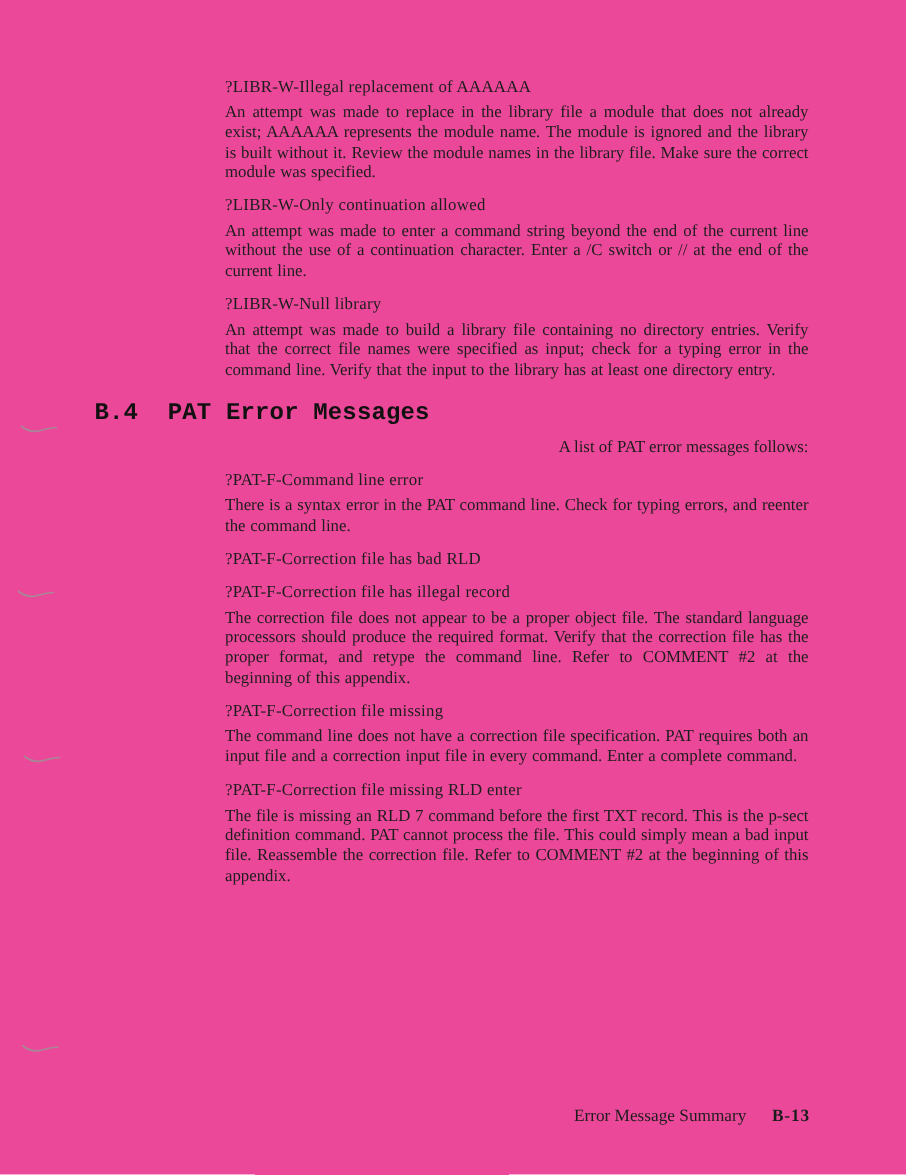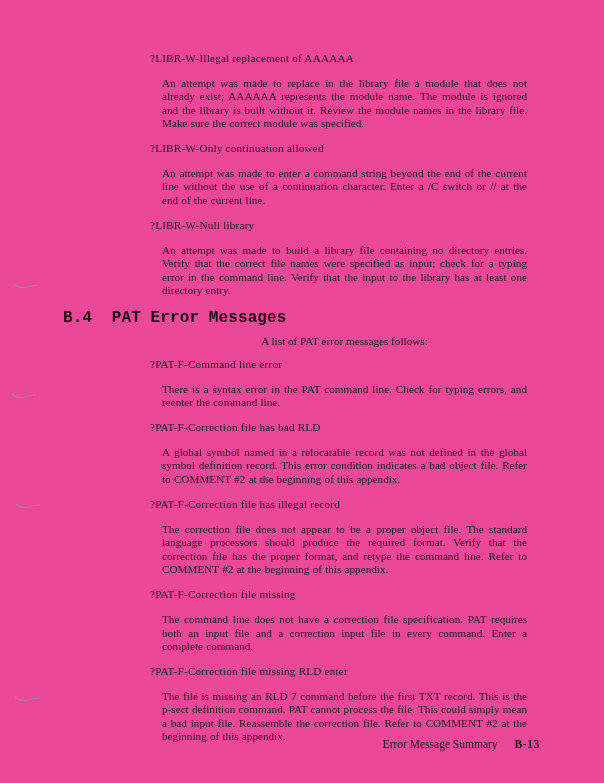--- a/index.html
+++ b/index.html
@@ -25,40 +25,40 @@
   }
   .msg-block { margin: 0; }
   .code {
     margin: 9px 0 4px 0;
     line-height: 13px;
     letter-spacing: 0.2px;
     white-space: nowrap;
   }
   .msg-block:first-child .code { margin-top: 0; }
   .desc {
-    margin: 12px;
+    margin: 0;
     line-height: 13.3px;
     text-align: justify;
     text-align-last: left;
     word-spacing: 0.4px;
   }
   .section-heading {
     font-family: Liberation Mono, monospace;
     font-weight: bold;
     font-size: 16px;
     color: #111111;
     margin: 12px 0 8px -87px;
     letter-spacing: 0.1px;
     white-space: nowrap;
   }
   .sec-num { margin-right: 10px; }
   .intro {
     margin: 0;
     line-height: 13.3px;
-    text-align: center;
+    text-align: right;
   }
   .footer {
     position: absolute;
     top: 738px;
     right: 64px;
     font-size: 11.5px;
     white-space: nowrap;
   }
   .footer-page {
     font-weight: bold;
@@ -120,21 +120,20 @@
     </h2>
 
     <p class="intro">A list of PAT error messages follows:</p>
 
     <div class="msg-block">
       <p class="code">?PAT-F-Command line error</p>
       <p class="desc">There is a syntax error in the PAT command line. Check for typing errors, and reenter the command line.</p>
     </div>
     <div class="msg-block">
       <p class="code">?PAT-F-Correction file has bad RLD</p>
-      <p class="desc">A global symbol named in a relocatable record was not defined in the global symbol definition record. This error condition indicates a bad object file. Refer to COMMENT #2 at the beginning of this appendix.</p>
     </div>
     <div class="msg-block">
       <p class="code">?PAT-F-Correction file has illegal record</p>
       <p class="desc">The correction file does not appear to be a proper object file. The standard language processors should produce the required format. Verify that the correction file has the proper format, and retype the command line. Refer to COMMENT #2 at the beginning of this appendix.</p>
     </div>
     <div class="msg-block">
       <p class="code">?PAT-F-Correction file missing</p>
       <p class="desc">The command line does not have a correction file specification. PAT requires both an input file and a correction input file in every command. Enter a complete command.</p>
     </div>
     <div class="msg-block">

